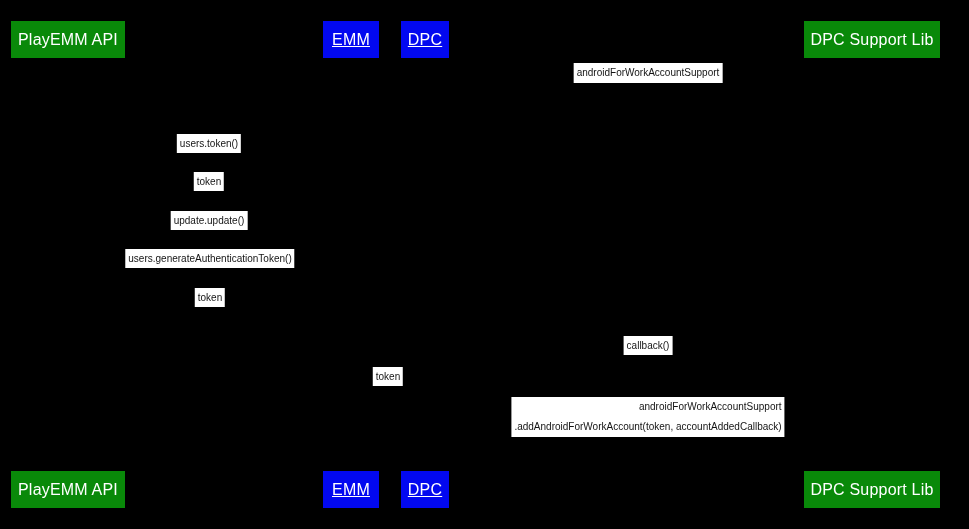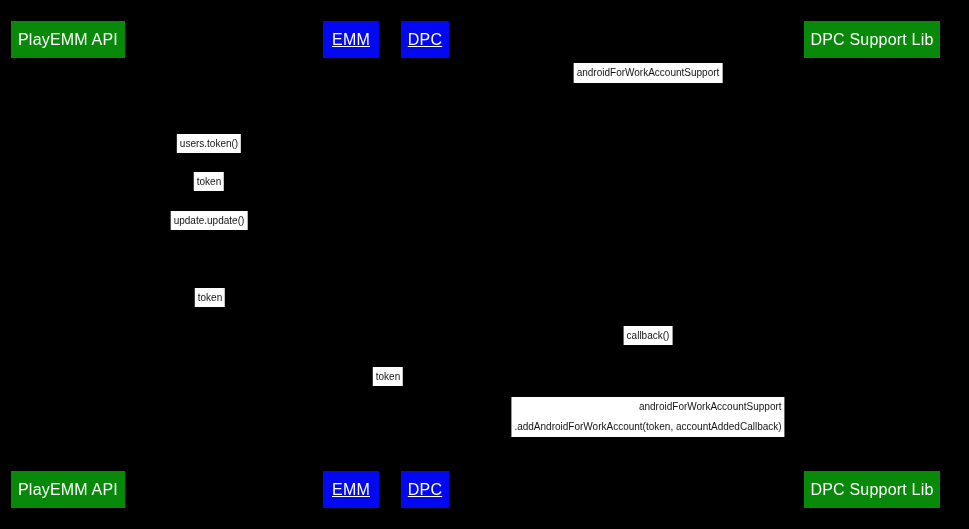--- a/index.html
+++ b/index.html
@@ -42,24 +42,25 @@
   <div class="msg two" style="left:648px; top:63px;">
     <span class="ln">androidForWorkAccountSupport</span>
   </div>
 
   <div class="msg" style="left:209px; top:134px;">users.token()</div>
 
   <div class="msg" style="left:209px; top:172px;">token</div>
 
   <div class="msg" style="left:209px; top:211px;">update.update()</div>
 
+  <div class="msg" style="left:210px; top:249px;">users.generateAuthenticationToken()</div>
 
   <div class="msg" style="left:210px; top:288px;">token</div>
 
-  <div class="msg" style="left:648px; top:326px;">callback()</div>
+  <div class="msg" style="left:648px; top:336px;">callback()</div>
 
   <div class="msg" style="left:388px; top:367px;">token</div>
 
   <div class="msg two" style="left:648px; top:397px;">
     <span class="ln">androidForWorkAccountSupport</span>
     <span class="ln">.addAndroidForWorkAccount(token, accountAddedCallback)</span>
   </div>
 
   <div class="actor green" style="left:11px; top:471px; width:114px;">PlayEMM API</div>
   <div class="actor blue" style="left:323px; top:471px; width:56px;">EMM</div>

